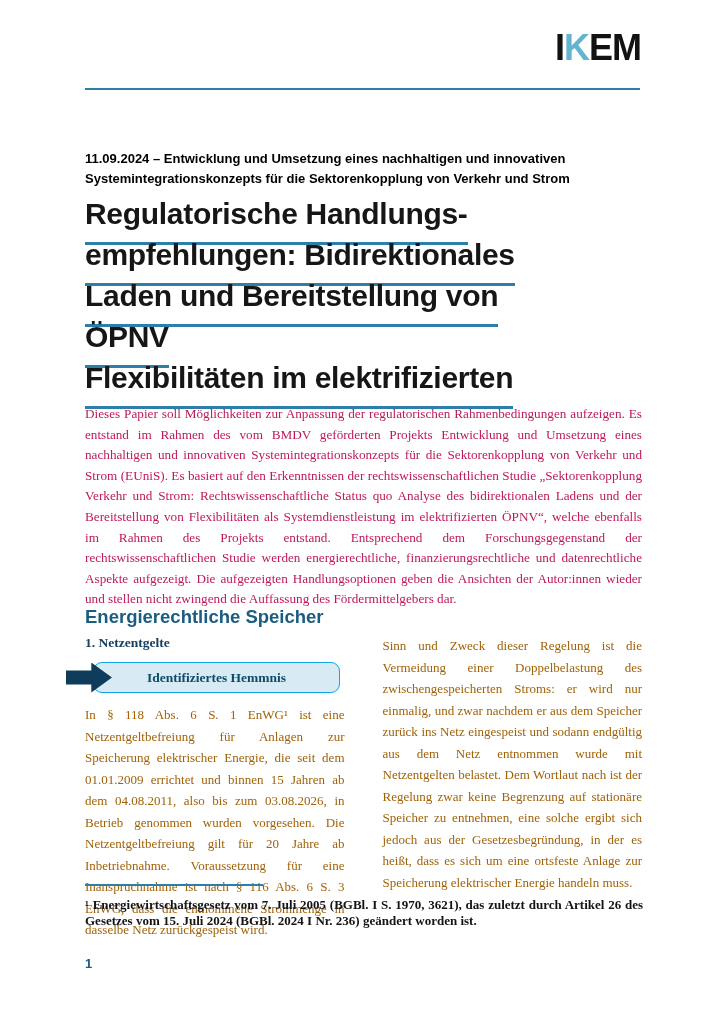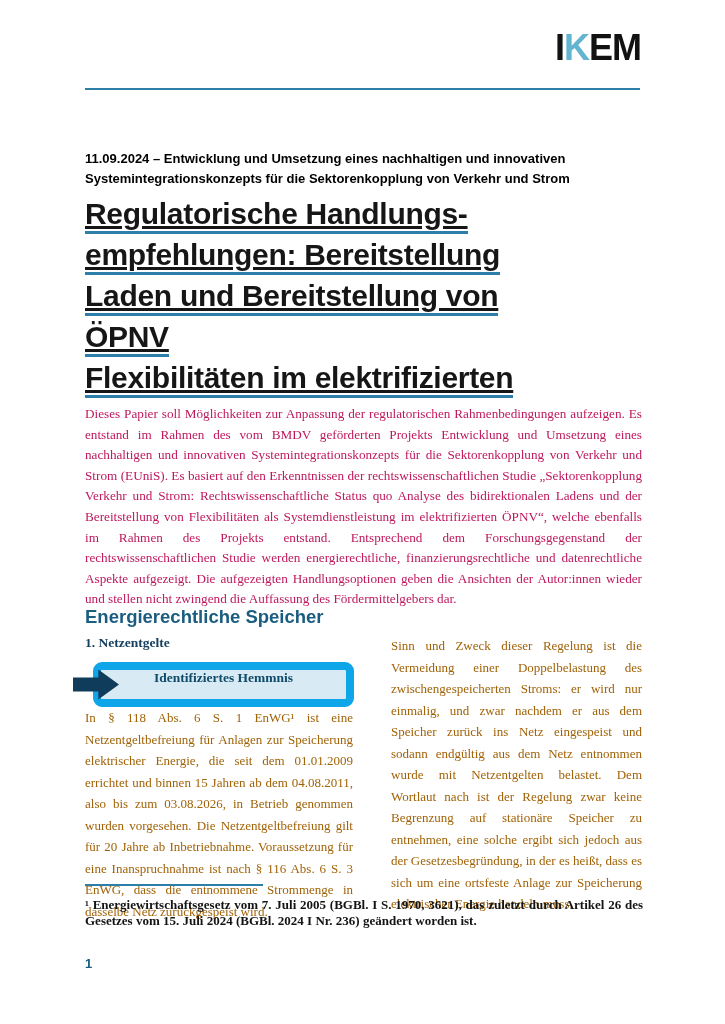--- a/index.html
+++ b/index.html
@@ -56,22 +56,21 @@
     width: 562px;
     font-family: "Liberation Sans", sans-serif;
     font-weight: 700;
     font-size: 30px;
     letter-spacing: -0.3px;
     color: #161616;
   }
   .doc-title div { line-height: 41px; }
   .doc-title div span {
     border-bottom: 3px solid #2d7ea8;
-    padding-bottom: 1px;
-    text-decoration: underline;
+    padding-bottom: 12px;
   }
 
   
   .intro {
     position: absolute;
     top: 404px;
     left: 85px;
     width: 557px;
     font-size: 13.2px;
     line-height: 20.6px;
@@ -105,25 +104,26 @@
     font-size: 13.5px;
     color: #16405f;
     margin: 0 0 11px 0;
   }
   .hemmnis-box {
     position: relative;
     margin-left: 8px;
     width: 245px;
     height: 29px;
     background: #d8ebf5;
-    border: 8px solid #0ea5e9;
+    border: 1px solid #0ea5e9;
     border-radius: 9px;
     display: flex;
-    align-items: flex-start;
+    align-items: center;
     justify-content: center;
+    margin-bottom: 11px;
   }
   .hemmnis-label {
     font-weight: 700;
     font-size: 13.5px;
     color: #0f4a68;
   }
   .hemmnis-arrow {
     position: absolute;
     left: -28px;
     top: 50%;
@@ -180,21 +180,21 @@
 
 <div class="page">
 
   <div class="logo"><span>I</span><span class="logo-k">K</span><span>EM</span></div>
   <div class="top-rule"></div>
 
   <div class="dateline">11.09.2024 – Entwicklung und Umsetzung eines nachhaltigen und innovativen Systemintegrationskonzepts für die Sektorenkopplung von Verkehr und Strom</div>
 
   <h1 class="doc-title" style="margin:0">
       <div><span>Regulatorische Handlungs-</span></div>
-      <div><span>empfehlungen: Bereitstellung</span></div>
+      <div><span>empfehlungen: Bidirektionales</span></div>
       <div><span>Laden und Bereitstellung von</span></div>
       <div><span>ÖPNV</span></div>
       <div><span>Flexibilitäten im elektrifizierten</span></div>
     </h1>
 
   <p class="intro" style="margin:0">Dieses Papier soll Möglichkeiten zur Anpassung der regulatorischen Rahmenbedingungen aufzeigen. Es entstand im Rahmen des vom BMDV geförderten Projekts Entwicklung und Umsetzung eines nachhaltigen und innovativen Systemintegrationskonzepts für die Sektorenkopplung von Verkehr und Strom (EUniS). Es basiert auf den Erkenntnissen der rechtswissenschaftlichen Studie „Sektorenkopplung Verkehr und Strom: Rechtswissenschaftliche Status quo Analyse des bidirektionalen Ladens und der Bereitstellung von Flexibilitäten als Systemdienstleistung im elektrifizierten ÖPNV“, welche ebenfalls im Rahmen des Projekts entstand. Entsprechend dem Forschungsgegenstand der rechtswissenschaftlichen Studie werden energierechtliche, finanzierungsrechtliche und datenrechtliche Aspekte aufgezeigt. Die aufgezeigten Handlungsoptionen geben die Ansichten der Autor:innen wieder und stellen nicht zwingend die Auffassung des Fördermittelgebers dar.</p>
 
   <h2 class="section-heading" style="margin:0">Energierechtliche Speicher</h2>
 
   <div class="columns">

